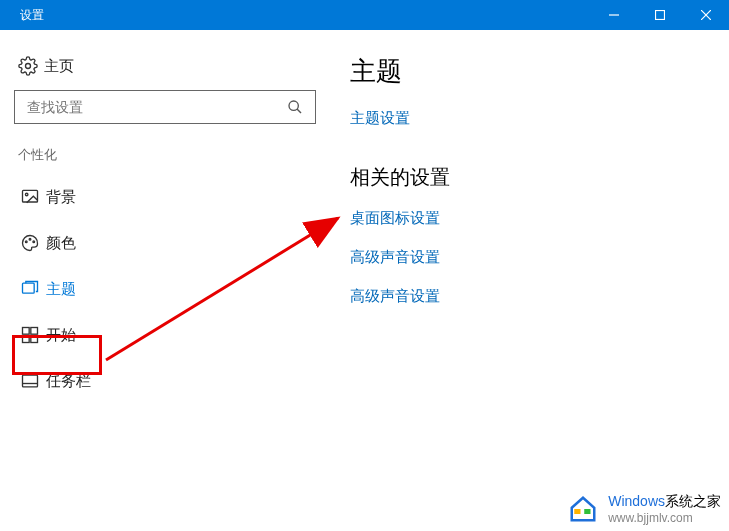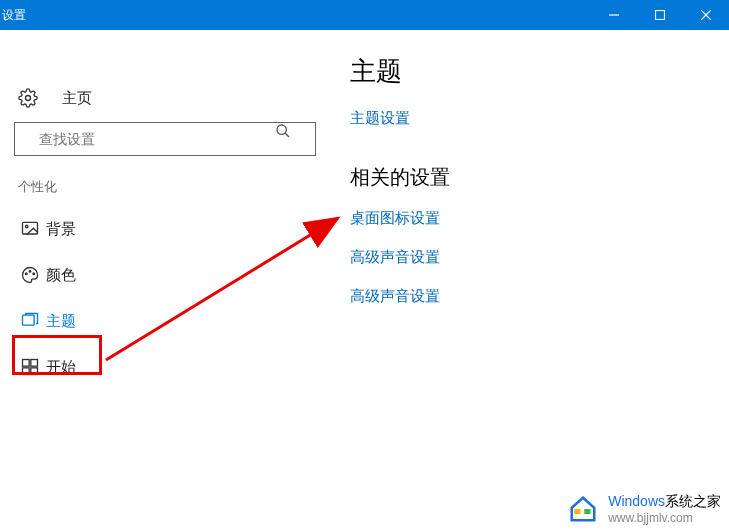--- a/index.html
+++ b/index.html
@@ -3,48 +3,47 @@
 <meta charset="utf-8">
 <style>
   * { margin: 0; padding: 0; box-sizing: border-box; font-family: "Microsoft YaHei", "Segoe UI", sans-serif; }
   html, body { width: 729px; height: 531px; overflow: hidden; background: #fff; }
   .titlebar {
     height: 30px;
     background: #0078d7;
     color: #fff;
     display: flex;
     align-items: center;
-    padding-left: 2px;
+    padding-left: 20px;
     font-size: 12px;
   }
   .titlebar-title { flex: 1; }
   .win-controls { display: flex; height: 100%; }
   .win-btn {
     width: 46px; height: 30px;
     display: flex; align-items: center; justify-content: center;
     cursor: pointer;
   }
   .win-btn svg { stroke: #fff; }
   .body-area { display: flex; height: calc(100% - 30px); }
   .sidebar {
     width: 330px;
     padding: 20px 14px 0 14px;
   }
   .home-row {
-    display: flex; align-items: center; gap: 24px;
+    display: flex; align-items: center; gap: 6px;
     padding: 6px 4px 14px 4px;
     color: #222;
-    margin-top: 32px;
   }
   .home-row .label { font-size: 15px; }
   .searchbox {
-    display: flex; 
+    display: flex; align-items: center;
     border: 1px solid #666;
     height: 34px;
-    padding: 0 24px;
+    padding: 0 12px;
   }
   .searchbox input {
     flex: 1; border: none; outline: none; font-size: 14px;
     background: transparent; color: #555;
   }
   .section-label {
     margin: 22px 0 10px 4px;
     font-size: 13px; color: #666;
   }
   .nav-item {
@@ -176,20 +175,29 @@
         <svg width="20" height="20" viewBox="0 0 24 24" fill="none" stroke="#333" stroke-width="1.6">
           <rect x="3" y="3" width="8" height="8"></rect>
             <rect x="13" y="3" width="8" height="8"></rect>
           <rect x="3" y="13" width="8" height="8"></rect>
             <rect x="13" y="13" width="8" height="8"></rect>
         </svg>
       </span>
       <span>开始</span>
     </div>
 
+    <div class="nav-item">
+      <span class="icon">
+        <svg width="20" height="20" viewBox="0 0 24 24" fill="none" stroke="#333" stroke-width="1.6">
+          <rect x="3" y="5" width="18" height="14" rx="1"></rect>
+            <line x1="3" y1="15" x2="21" y2="15"></line>
+        </svg>
+      </span>
+      <span>任务栏</span>
+    </div>
   </div>
 
   <div class="main">
     <h1>主题</h1>
     <span class="link-item">主题设置</span>
 
     <h2>相关的设置</h2>
     <span class="link-item">桌面图标设置</span>
     <span class="link-item">高级声音设置</span>
     <span class="link-item">高级声音设置</span>

